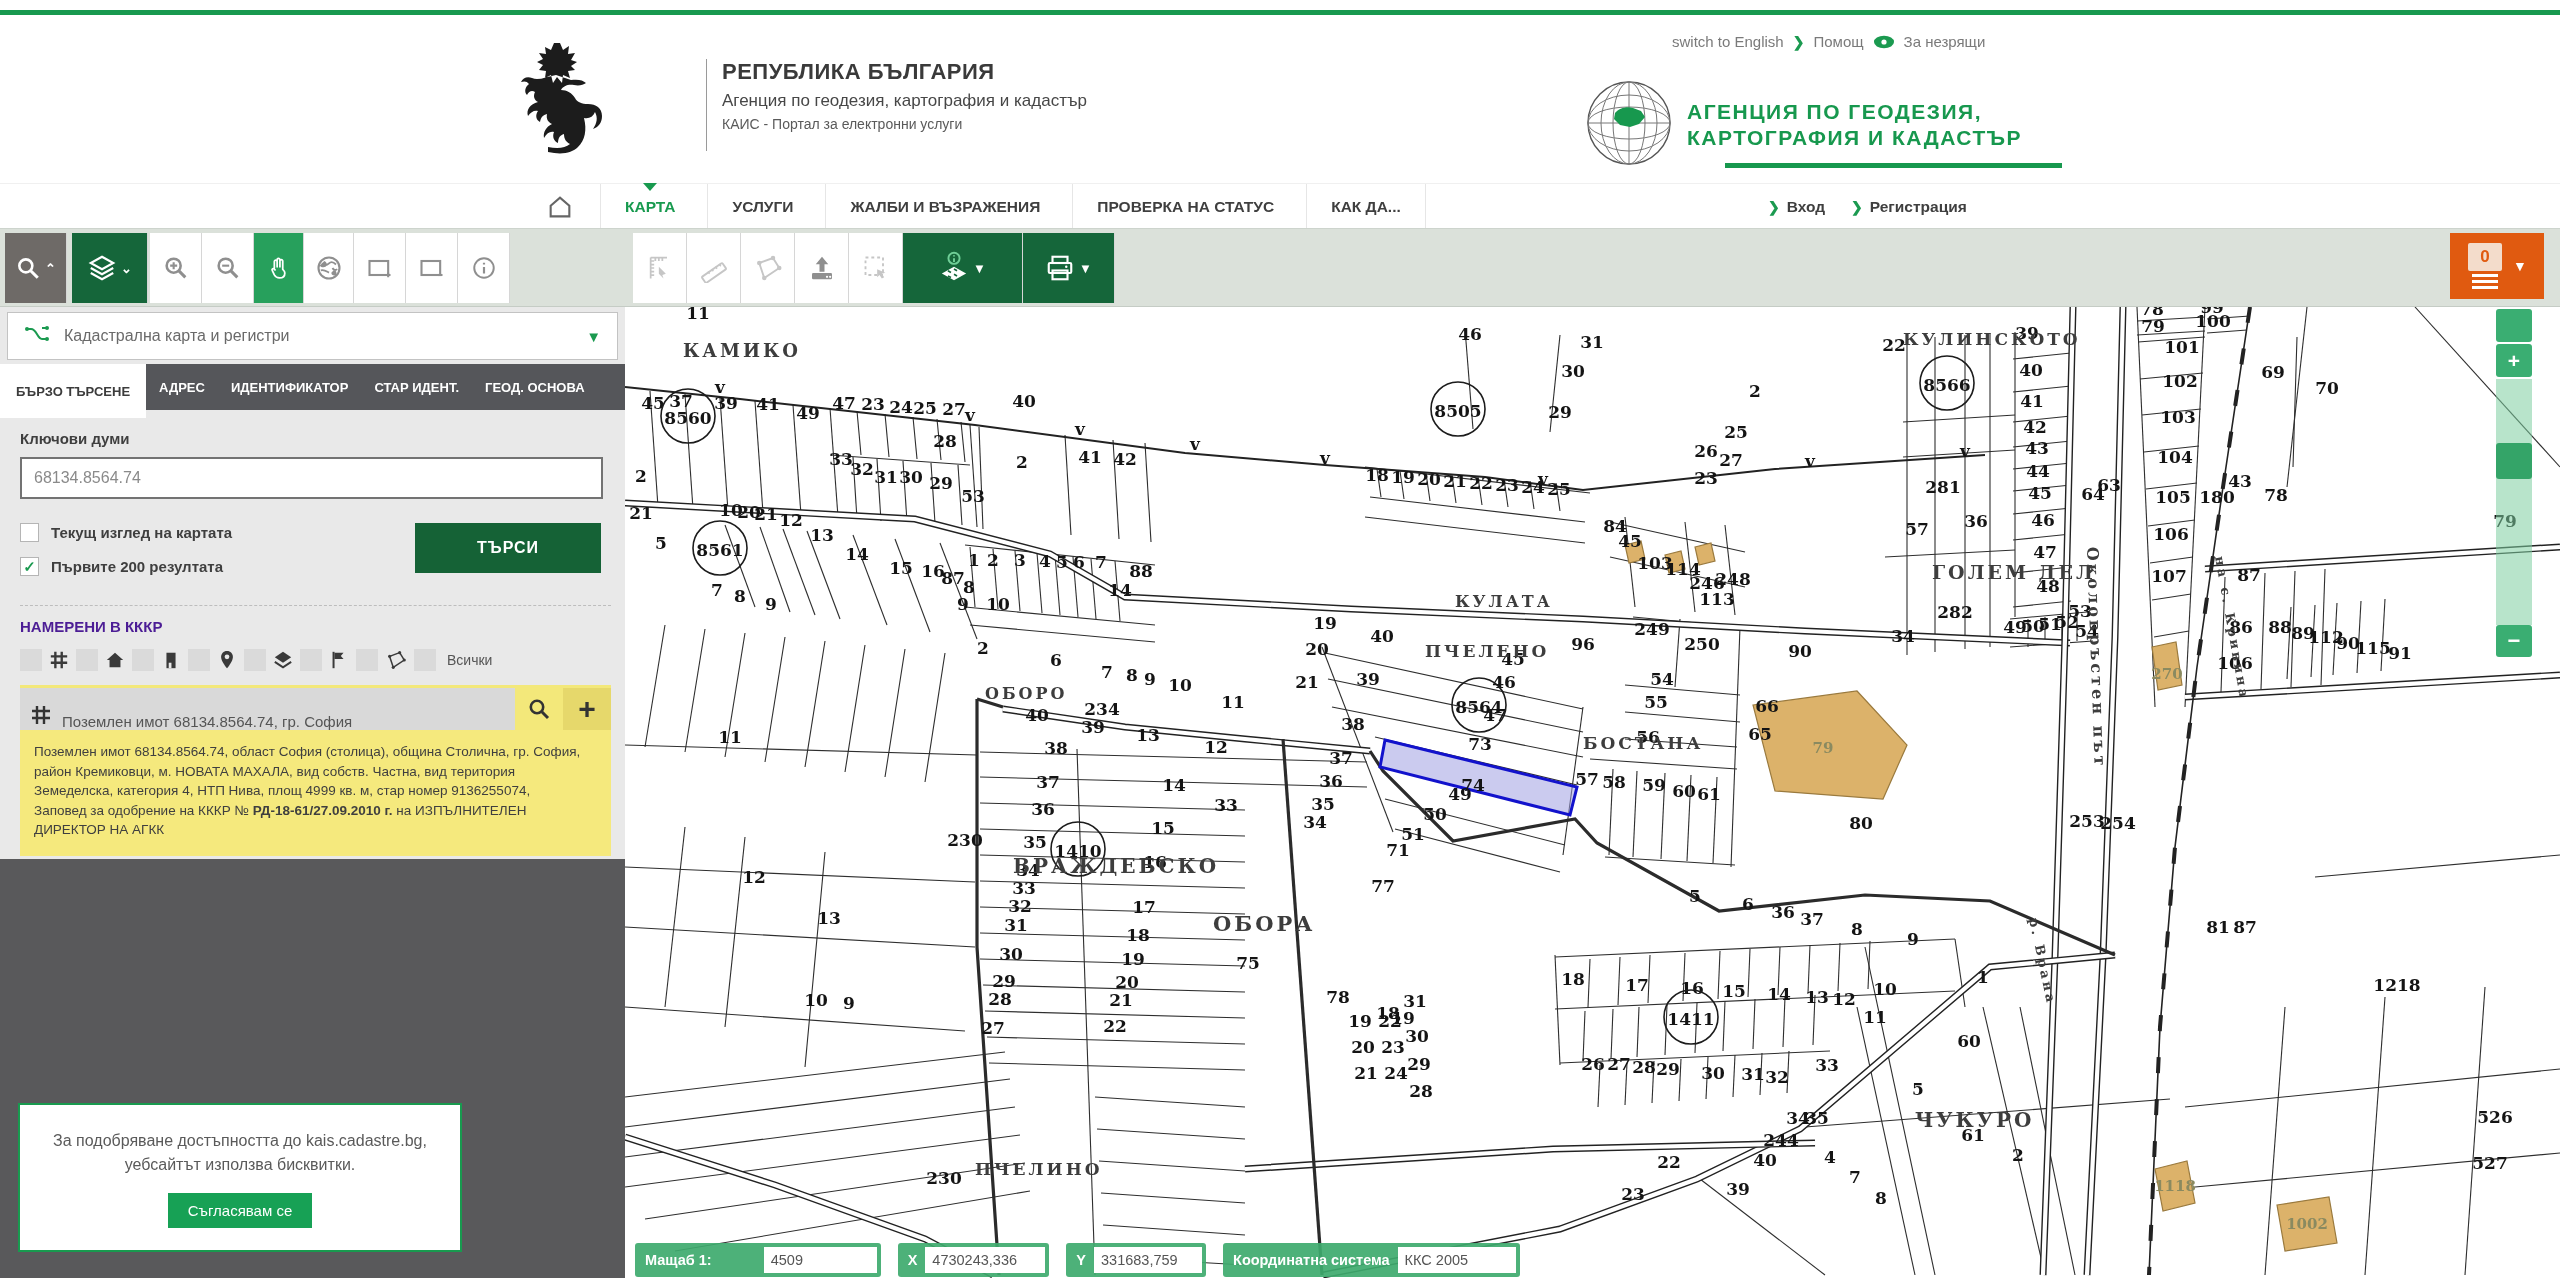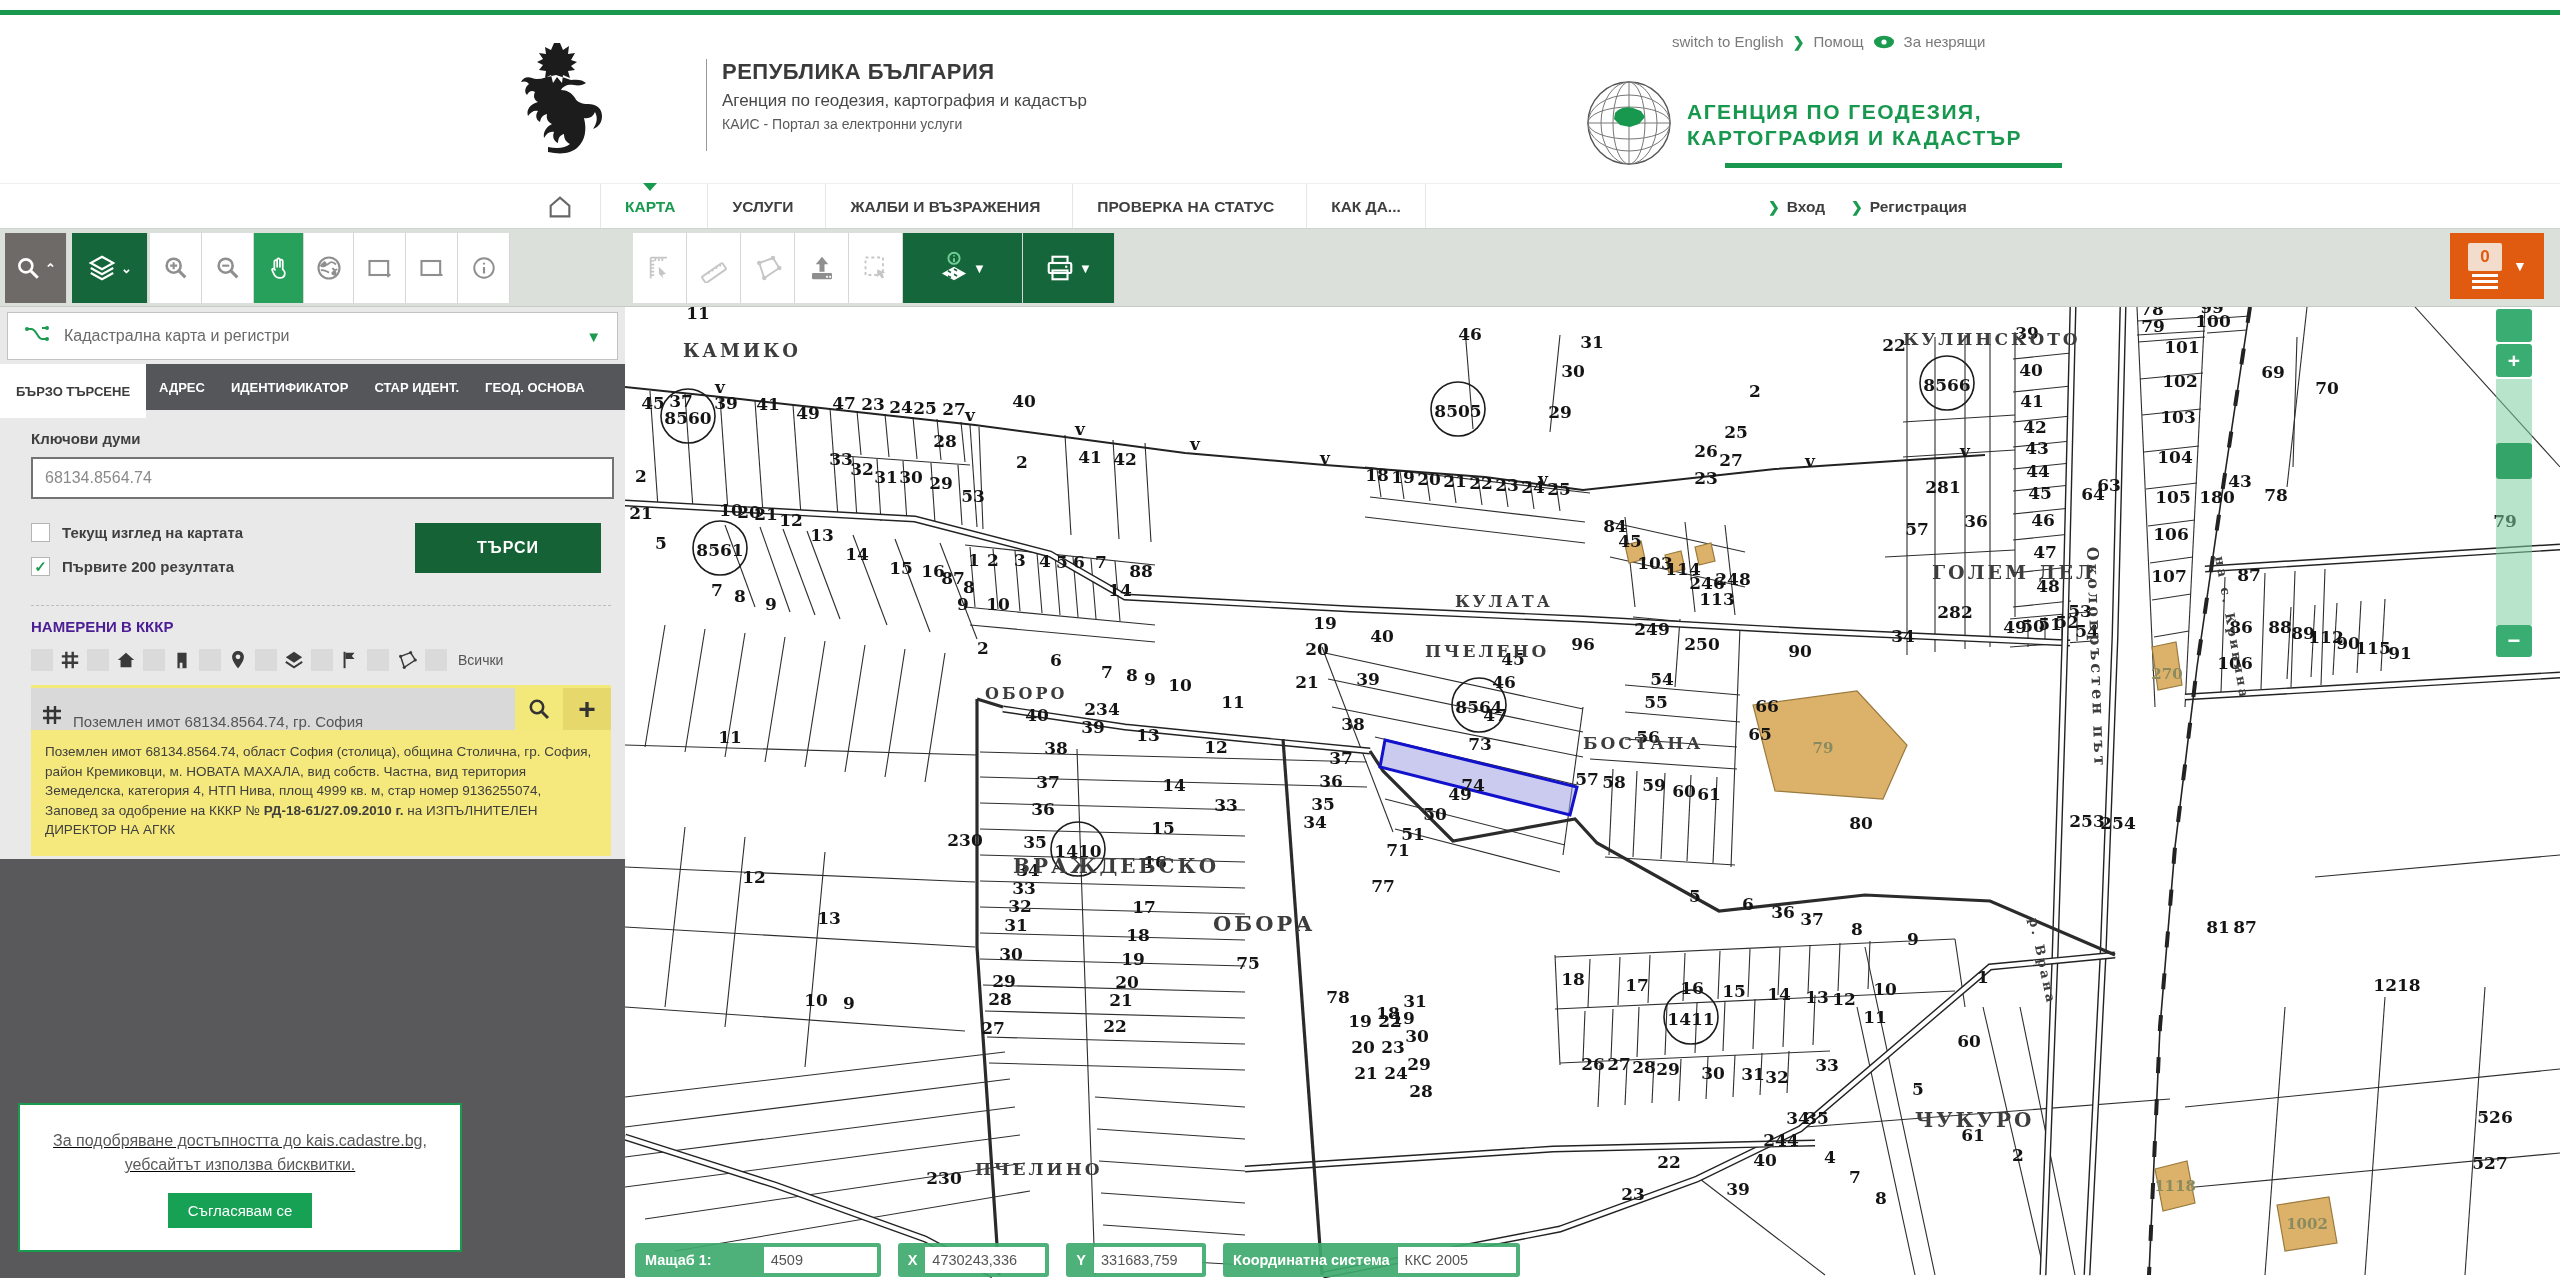--- a/index.html
+++ b/index.html
@@ -46,21 +46,21 @@
   .cart-car{color:#fff;font-size:14px;font-weight:bold;}
   
   .content{position:relative;height:971px;display:flex;}
   .sidebar{position:relative;width:625px;background:#e9e9e9;flex:none;}
   .sel-row{position:absolute;left:7px;top:5px;width:611px;height:48px;background:#fff;border:1px solid #c3c3c3;display:flex;align-items:center;padding:0 16px;gap:14px;}
   .sel-row .sel-label{flex:1;font-size:16px;color:#6a6a6a;}
   .sel-car{color:#1b9a50;font-weight:bold;font-size:15px;}
   .tabs{position:absolute;left:0;top:57px;width:625px;height:46px;background:#55565a;display:flex;align-items:flex-start;}
   .tab{height:46px;display:flex;align-items:center;padding:0 13px;color:#fff;font-size:13px;font-weight:bold;cursor:pointer;white-space:nowrap;}
   .tab.active{background:#fff;color:#3c3c3c;height:54px;padding:0 16px;}
-  .panel{position:absolute;left:0;top:103px;width:625px;padding:20px 14px 0 31px;}
+  .panel{position:absolute;left:0;top:103px;width:625px;padding:20px 14px 0 20px;}
   .kw-label{font-size:15px;font-weight:bold;color:#3f3f3f;}
   .kw-input{margin-top:10px;width:583px;height:42px;background:#fff;border:2px solid #737373;font-size:16px;color:#8a8a8a;padding:0 12px;font-family:"Liberation Sans",sans-serif;}
   .chk-zone{position:relative;margin-top:24px;height:78px;}
   .chk-row{display:flex;align-items:center;gap:12px;margin-bottom:15px;}
   .chk-box{width:19px;height:19px;background:#fff;border:1px solid #b5b5b5;flex:none;display:flex;align-items:center;justify-content:center;color:#1b9a50;font-size:15px;font-weight:bold;}
   .chk-label{font-size:15px;font-weight:bold;color:#3f3f3f;}
   .search-btn{position:absolute;right:10px;top:0;width:186px;height:50px;background:#156236;color:#fff;font-size:16px;font-weight:bold;letter-spacing:1px;border:none;display:flex;align-items:center;justify-content:center;cursor:pointer;}
   .dashsep{border-top:1px dashed #bdbdbd;margin:4px 0 12px 0;}
   .found-label{font-size:15px;font-weight:bold;color:#4c1d95;}
   .filters{display:flex;align-items:center;gap:7px;margin-top:14px;}
@@ -71,21 +71,21 @@
   .result-row{display:flex;align-items:stretch;height:42px;}
   .result-main{flex:1;background:#d9d9d9;display:flex;align-items:flex-end;gap:10px;padding:0 10px;color:#333;}
   .result-title{font-size:15px;color:#555;}
   .r-ic{width:48px;display:flex;align-items:center;justify-content:center;color:#333;cursor:pointer;}
   .r-ic.plus{background:#e6d86b;font-size:30px;font-weight:bold;}
   .details{background:#f5e97d;padding:12px 14px 16px 14px;font-size:13.5px;color:#3f3f3f;line-height:1.45;}
   .pag{display:flex;justify-content:space-between;align-items:center;padding:16px 10px 0 6px;color:#555;}
   .pag-num{font-size:20px;font-family:"DejaVu Serif",serif;}
   .pag-range{font-size:15px;}
   .darkzone{position:absolute;left:0;top:552px;width:625px;bottom:0;background:#59595b;}
-  .cookie{position:absolute;left:18px;bottom:26px;width:444px;background:#fff;border:2px solid #189a4f;padding:24px 18px 22px 18px;text-align:center;text-decoration:underline;}
+  .cookie{position:absolute;left:18px;bottom:26px;width:444px;background:#fff;border:2px solid #189a4f;padding:24px 18px 22px 18px;text-align:center;}
   .cookie-msg{font-size:16px;color:#5a5a5a;line-height:1.5;}
   .cookie-btn{margin-top:16px;display:inline-block;background:#17a155;color:#fff;font-size:15px;padding:9px 20px;cursor:pointer;}
   
   .map{position:relative;flex:1;background:#fff;overflow:hidden;}
   .map svg{position:absolute;left:0;top:0;width:100%;height:100%;}
   .mnum{font-family:"DejaVu Serif",serif;font-weight:700;font-size:17px;fill:#141414;}
   .marea{font-family:"DejaVu Serif",serif;font-weight:700;letter-spacing:3px;fill:#3d3d3d;}
   .mbl{font-family:"DejaVu Serif",serif;font-weight:700;font-size:15px;fill:#8a8a60;}
   .statusbar{position:absolute;left:10px;bottom:0;height:36px;display:flex;gap:17px;align-items:center;}
   .sb-box{height:34px;background:rgba(62,170,110,0.92);border-radius:3px;display:flex;align-items:center;padding:0 4px 0 10px;gap:8px;}

